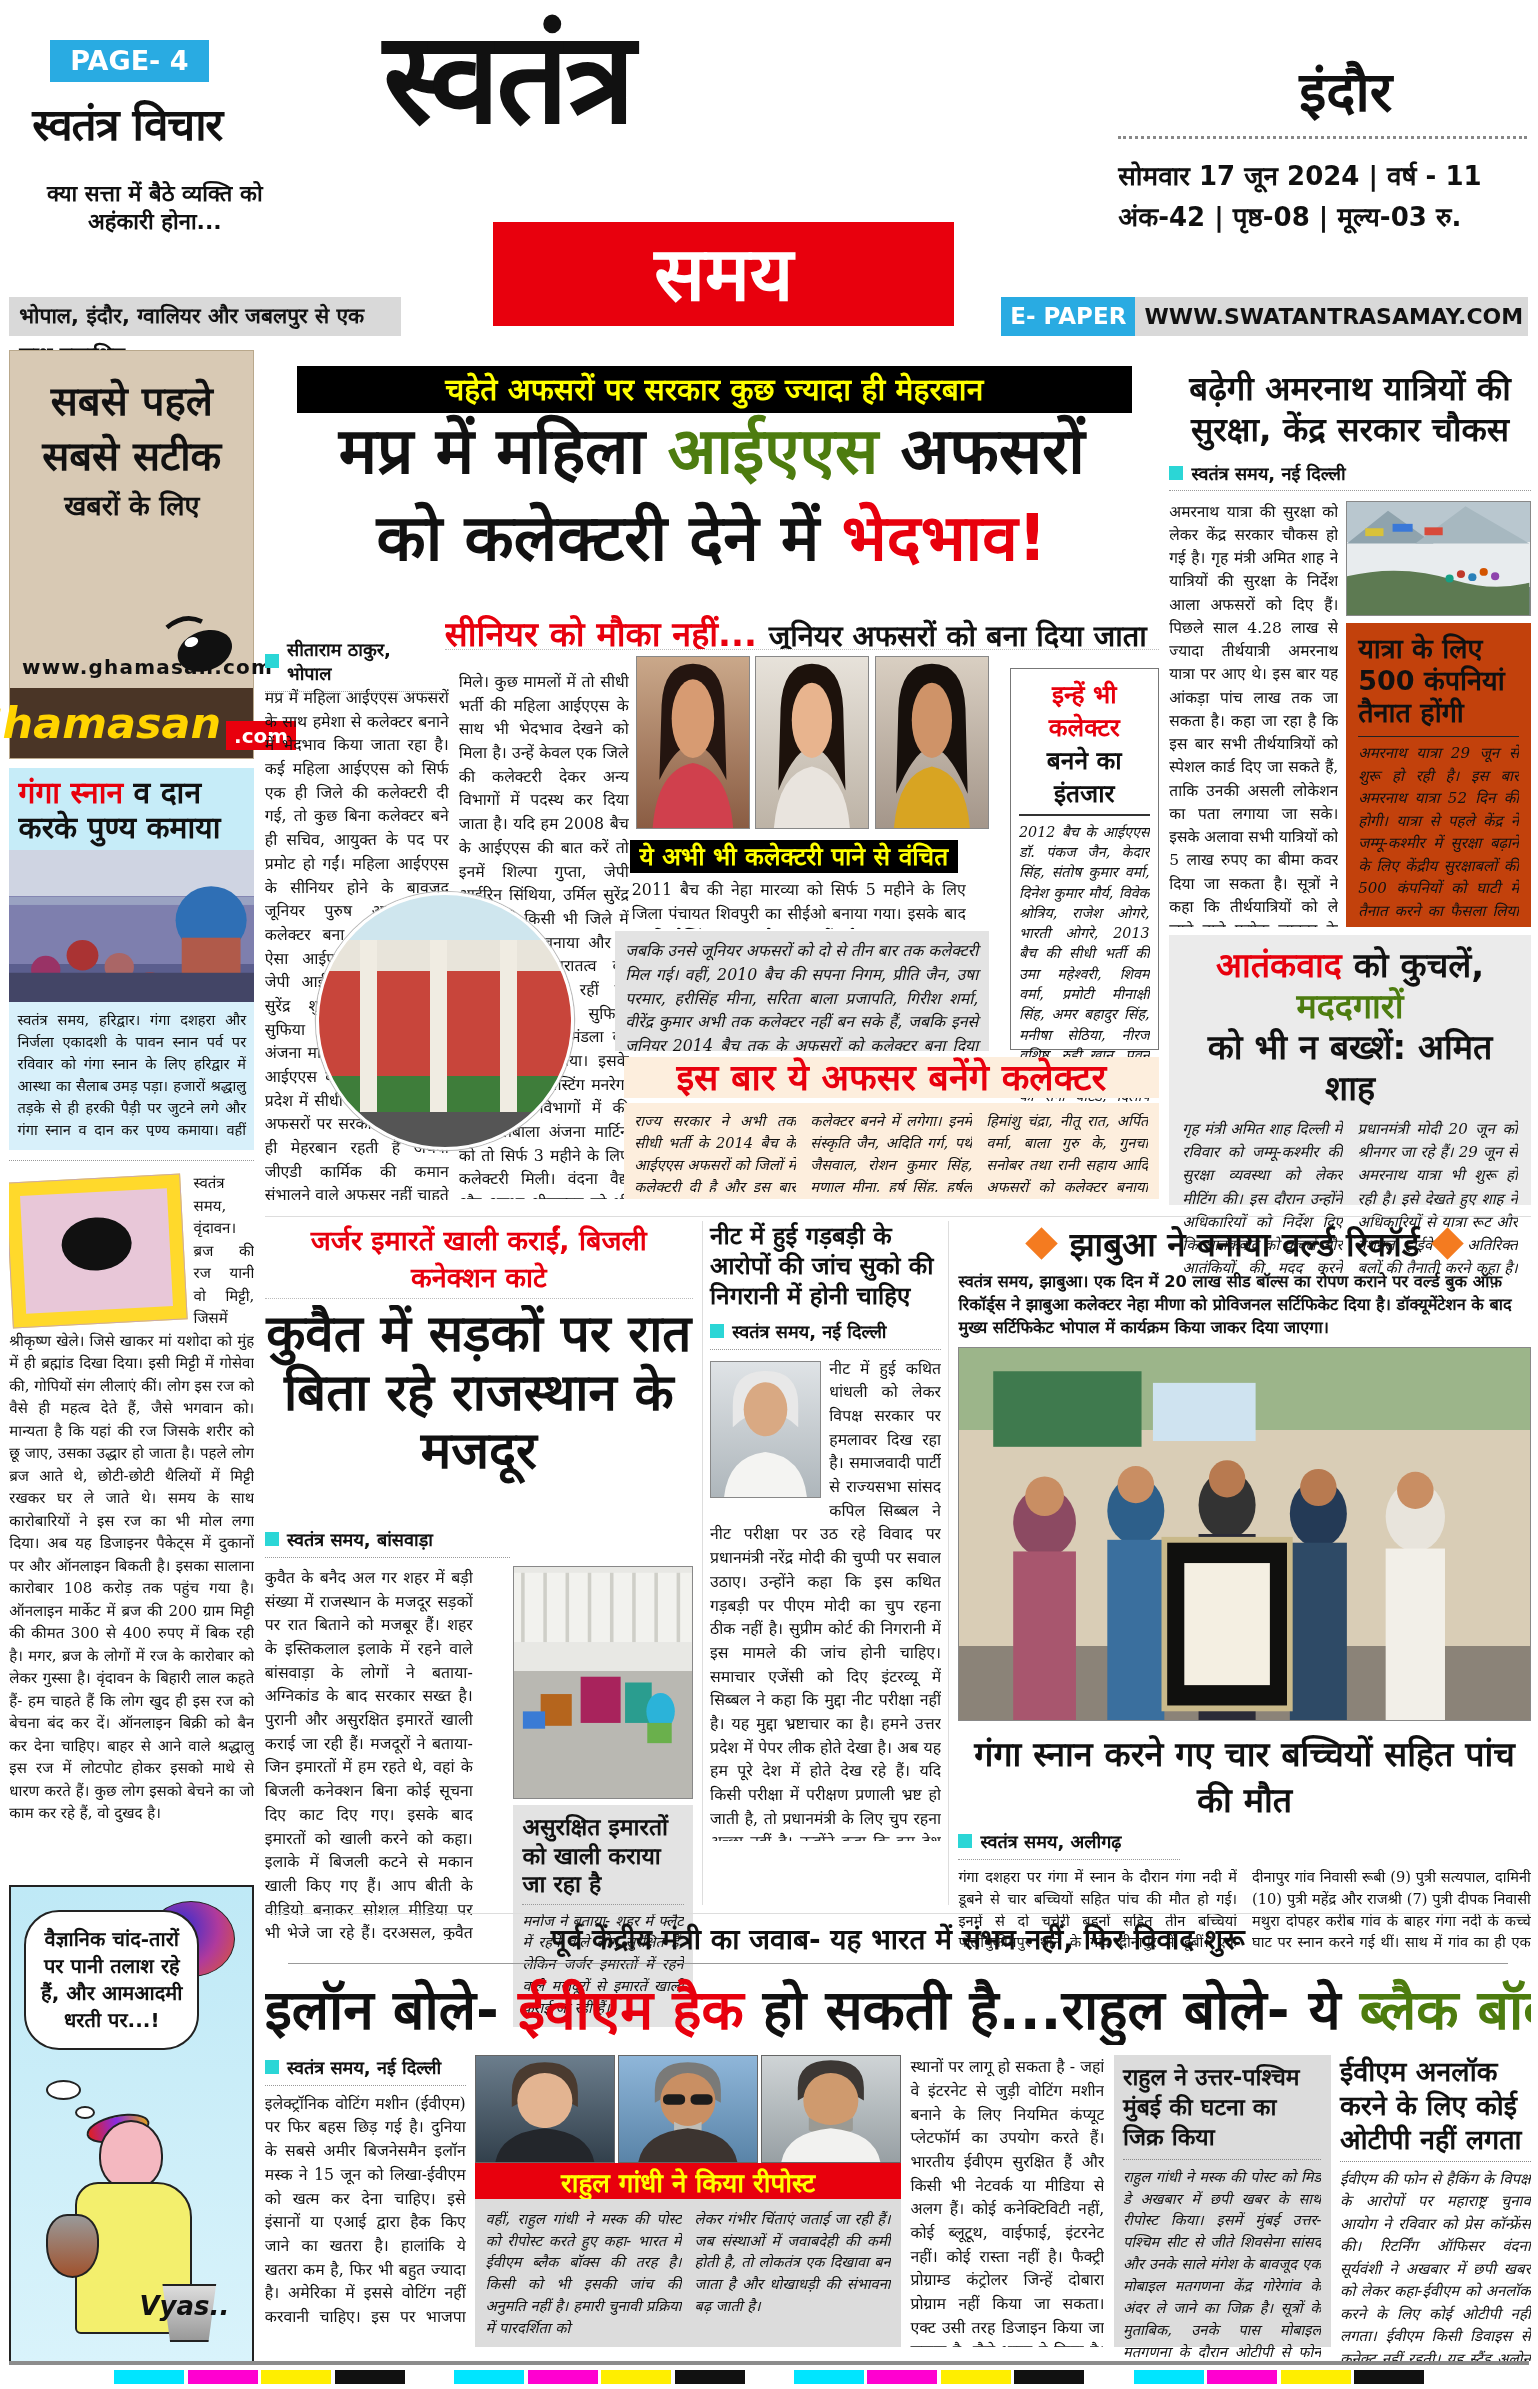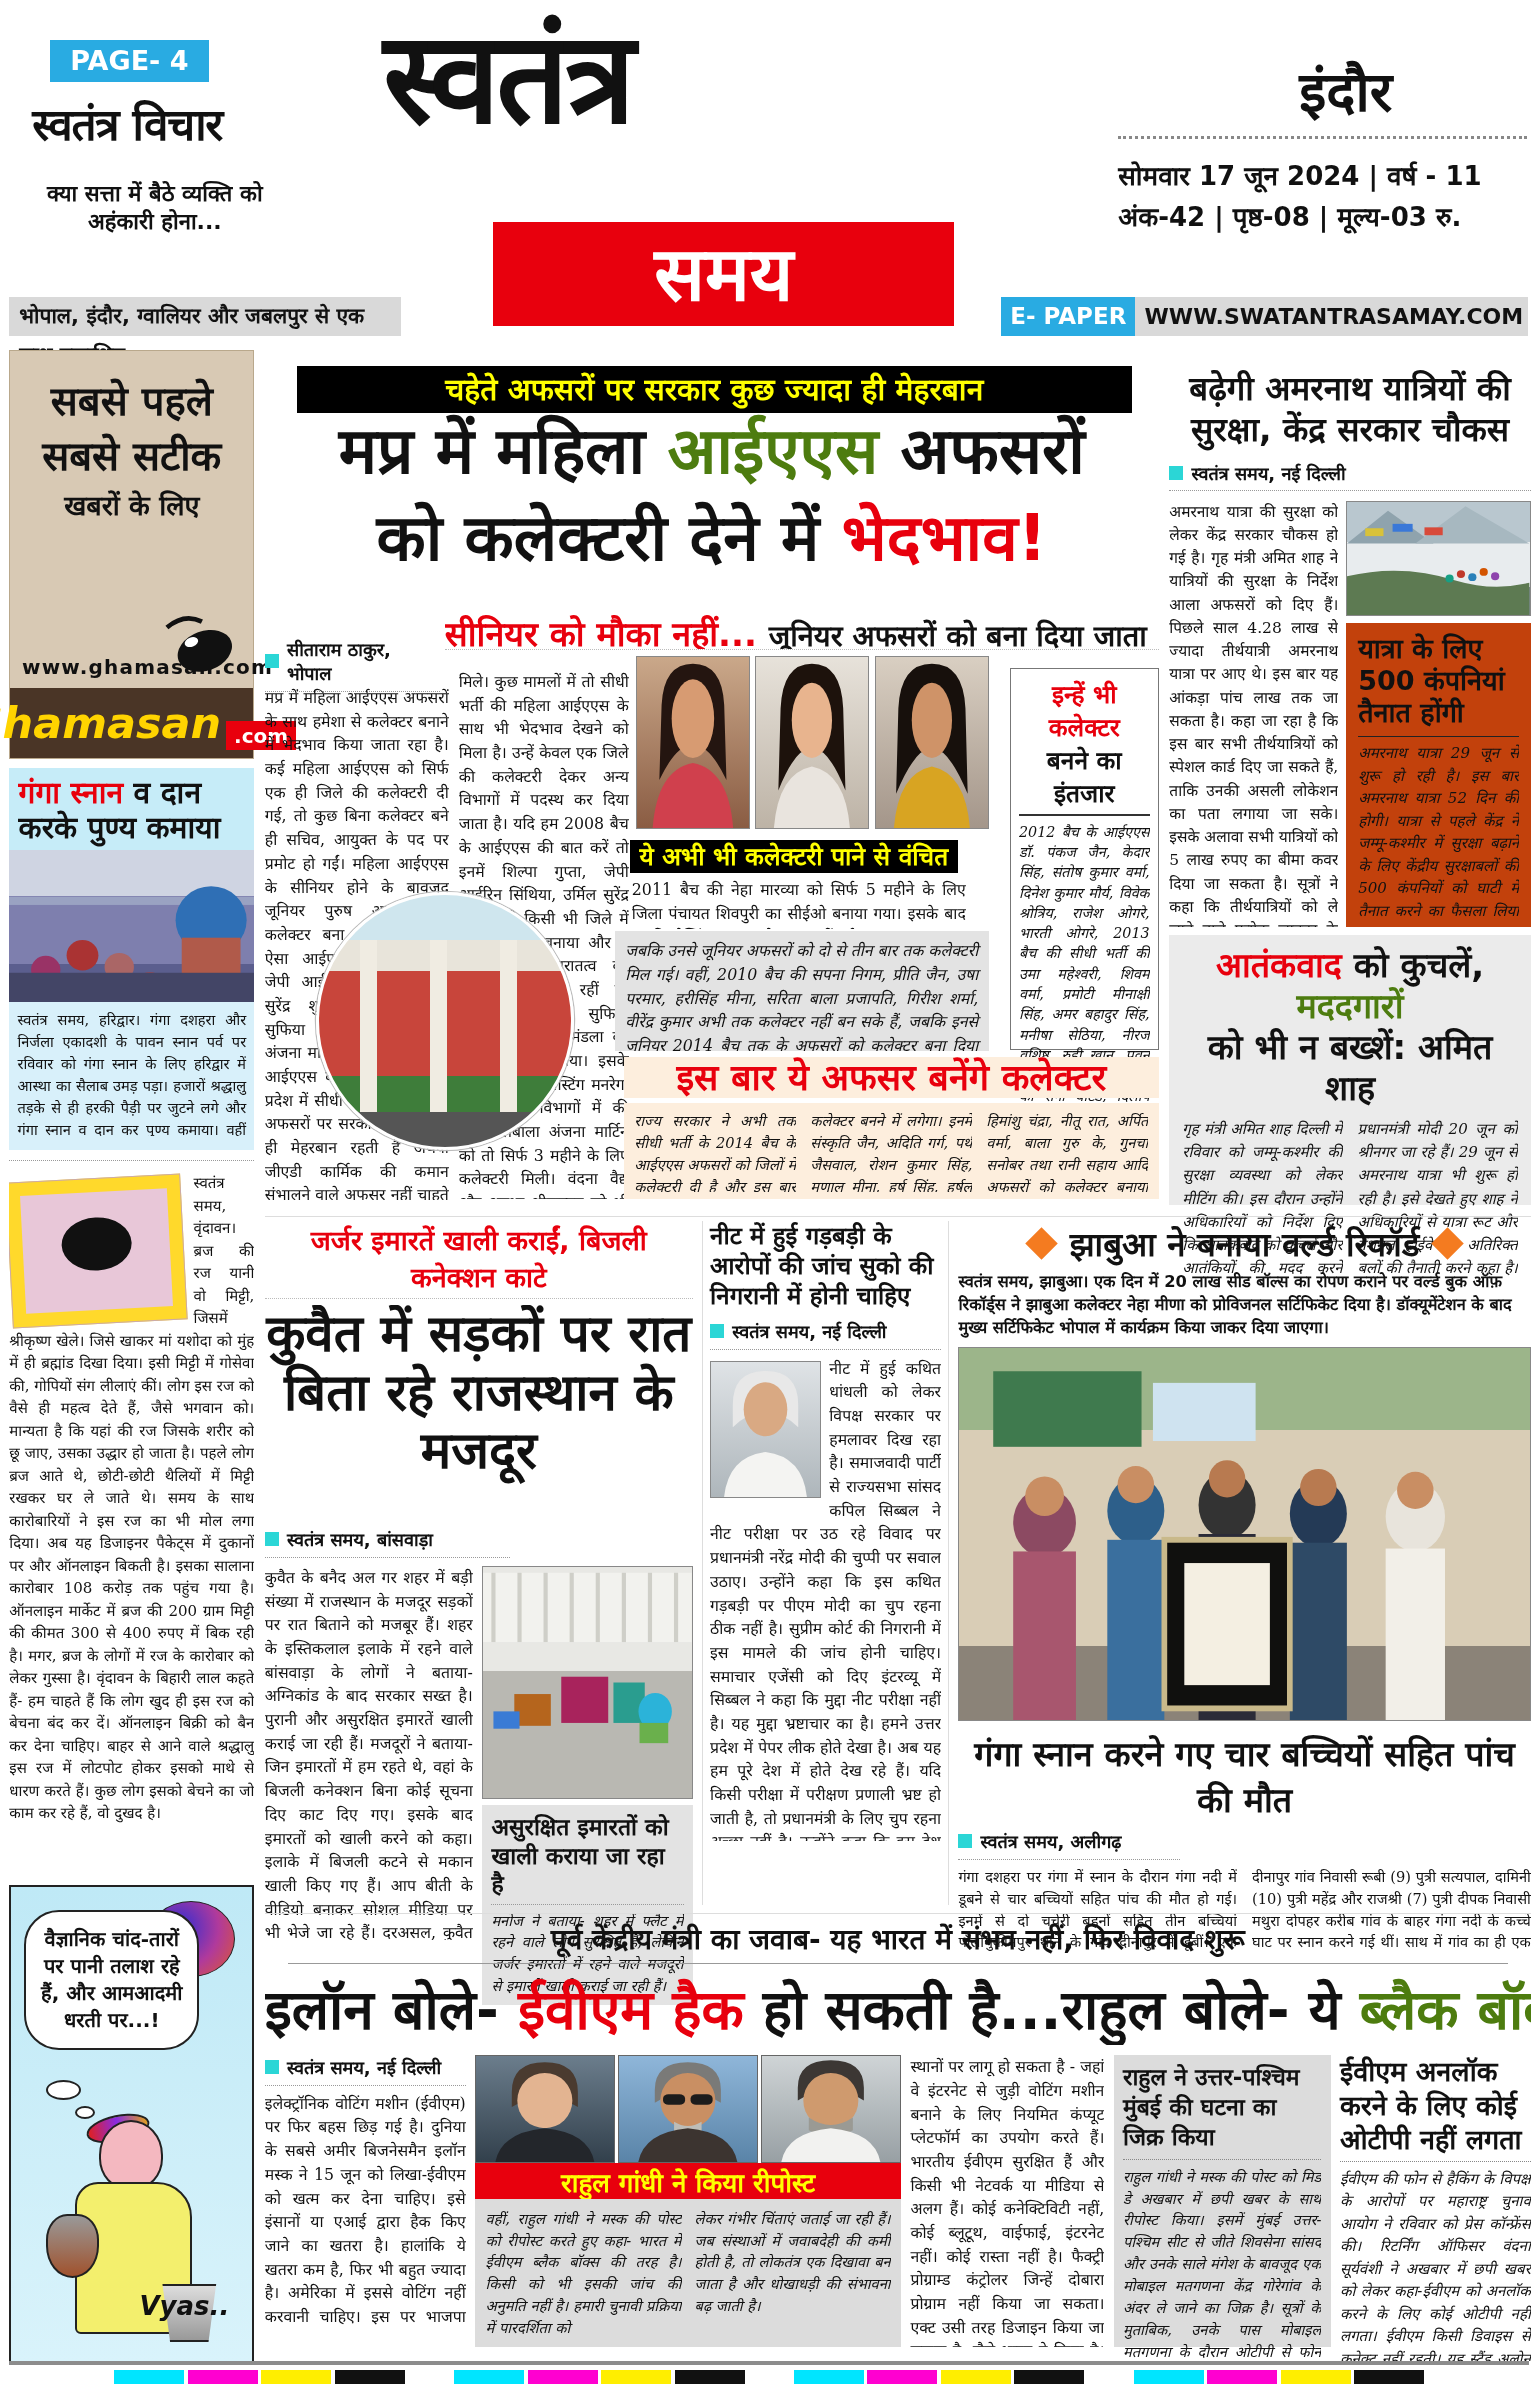--- a/index.html
+++ b/index.html
@@ -102,21 +102,21 @@
   .shah h3 { font-size:34px; font-weight:900; text-align:center; line-height:1.2; }
   .shah .cols { display:flex; gap:15px; margin-top:9.3px; }
   .shah .cols div { flex:1; font-size:15px; line-height:1.55; height:158px; overflow:hidden; }
 
   
   .kuwait { width:428px; position:relative; }
   .kw-kicker { color:#e8000d; font-size:27px; font-weight:900; text-align:center; border-bottom:1.2px dotted #bbb; padding-bottom:3.5px; }
   .kw-head { font-size:51px; font-weight:900; line-height:1.15; text-align:center; margin-top:5.8px; height:222px; overflow:hidden; }
   .kw-row { display:flex; gap:9.3px; margin-top:8.2px; }
   .kw-left { width:208px; }
-  .kw-right { flex:1; display:flex; flex-direction:column; gap:5.8px; }
+  .kw-right { flex:1; display:flex; flex-direction:column; gap:5.8px;margin-left:31px; }
   .kw-photo { height:233px; border:0.6px solid #888; }
   .kw-box { background:#e3e3e3; padding:8.2px 9.3px; flex:1; }
   .kw-box .t { font-size:23px; font-weight:900; line-height:1.25; border-bottom:1.2px dotted #999; padding-bottom:4.7px; }
   .kw-box .b { font-size:14.6px; margin-top:4.7px; }
   .neet { width:247px; border-left:1.2px solid #ddd; border-right:1.2px solid #ddd; padding:0 7px; }
   .neet h3 { font-size:24px; font-weight:900; line-height:1.25; }
   .neet .byline { margin:8.2px 0 7px 0; }
   .sibal { float:left; width:111px; height:137px; margin:4.7px 8.2px 3.5px 0; border:0.6px solid #888; }
   .jhabua { flex:1; }
   .jh-head { display:flex; align-items:center; justify-content:center; gap:16.3px; font-size:33px; font-weight:900; }

